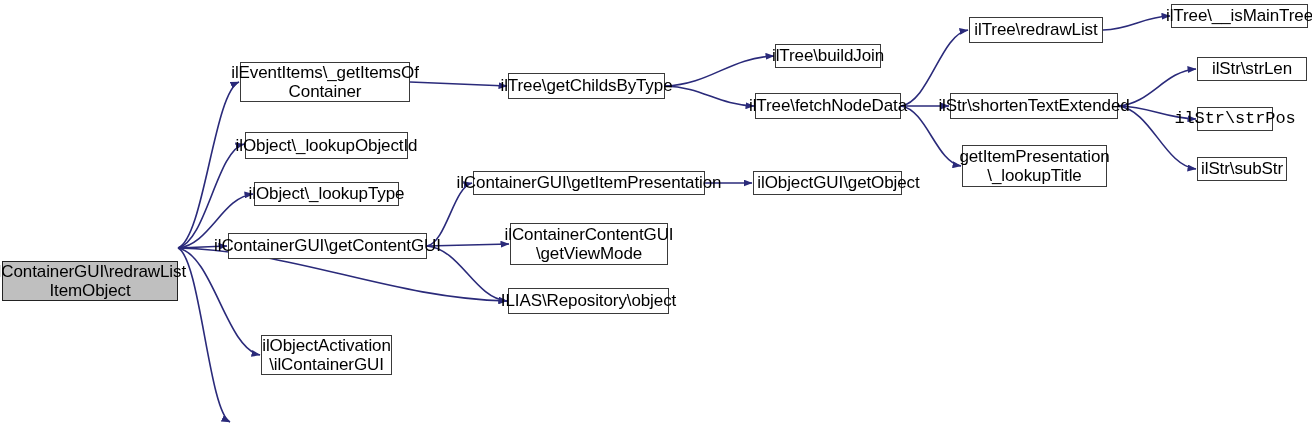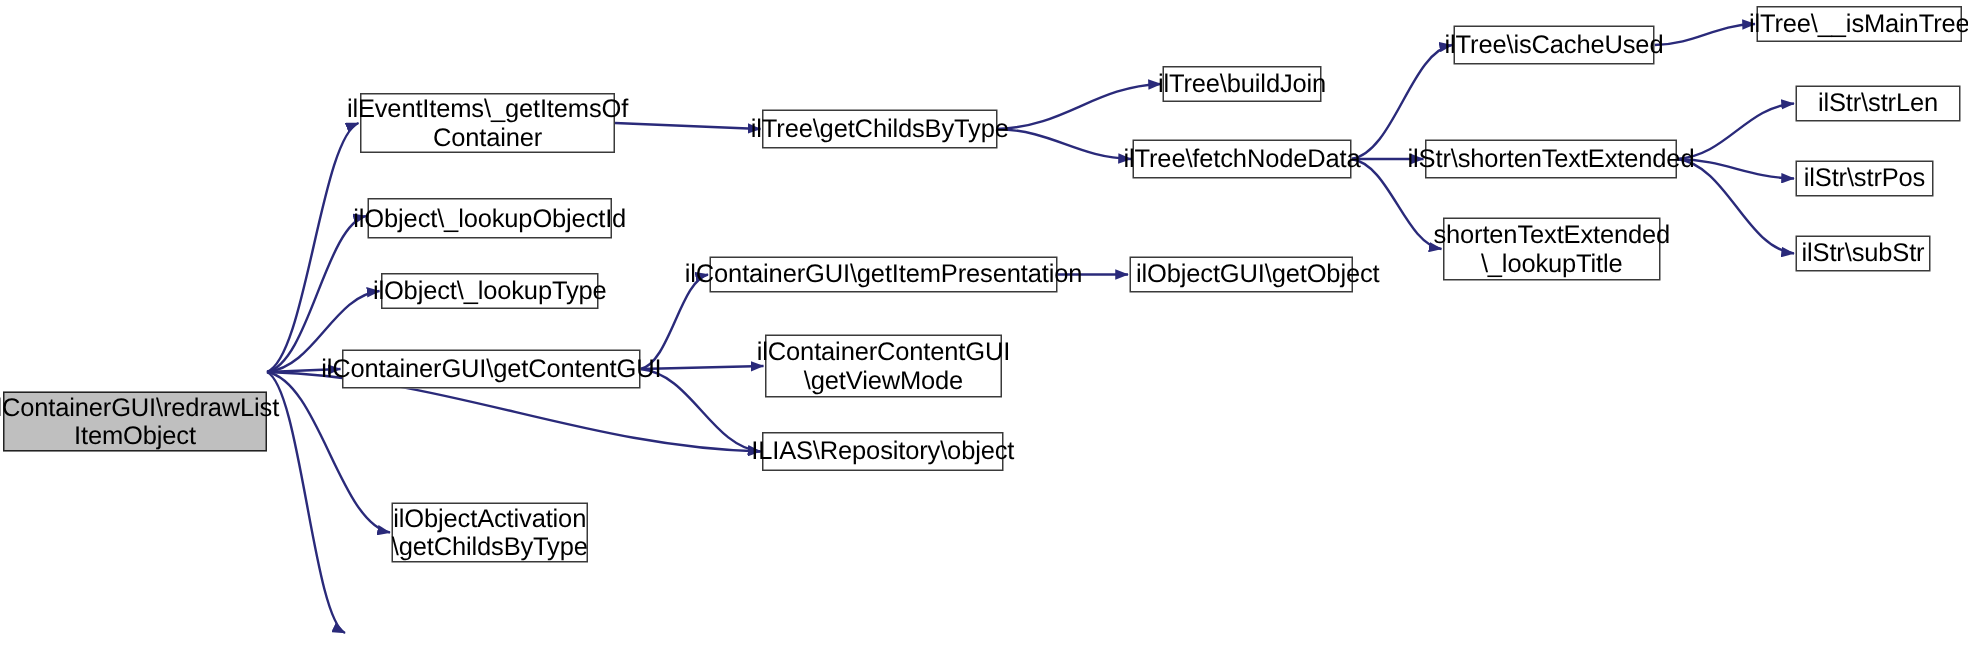--- a/index.html
+++ b/index.html
@@ -86,30 +86,30 @@
   </svg>
 
   <div class="gnode root" style="left: 2px; top: 228px; width: 176px; height: 40px;"><span class="nlabel">ilContainerGUI\redrawList
 ItemObject</span></div>
   <div class="gnode" style="left: 240px; top: 62px; width: 170px; height: 40px;"><span class="nlabel">ilEventItems\_getItemsOf
 Container</span></div>
   <div class="gnode" style="left: 245px; top: 132px; width: 163px; height: 27px;"><span class="nlabel">ilObject\_lookupObjectId</span></div>
   <div class="gnode" style="left: 254px; top: 182px; width: 145px; height: 24px;"><span class="nlabel">ilObject\_lookupType</span></div>
   <div class="gnode" style="left: 228px; top: 233px; width: 199px; height: 26px;"><span class="nlabel">ilContainerGUI\getContentGUI</span></div>
   <div class="gnode" style="left: 261px; top: 335px; width: 131px; height: 40px;"><span class="nlabel">ilObjectActivation
-\getChildsByType</span></div>
+\ilContainerGUI</span></div>
   <div class="gnode" style="left: 508px; top: 73px; width: 157px; height: 26px;"><span class="nlabel">ilTree\getChildsByType</span></div>
   <div class="gnode" style="left: 473px; top: 171px; width: 232px; height: 24px;"><span class="nlabel">ilContainerGUI\getItemPresentation</span></div>
   <div class="gnode" style="left: 510px; top: 223px; width: 158px; height: 42px;"><span class="nlabel">ilContainerContentGUI
 \getViewMode</span></div>
   <div class="gnode" style="left: 508px; top: 288px; width: 161px; height: 26px;"><span class="nlabel">ILIAS\Repository\object</span></div>
   <div class="gnode" style="left: 775px; top: 44px; width: 106px; height: 24px;"><span class="nlabel">ilTree\buildJoin</span></div>
   <div class="gnode" style="left: 755px; top: 93px; width: 146px; height: 26px;"><span class="nlabel">ilTree\fetchNodeData</span></div>
   <div class="gnode" style="left: 753px; top: 171px; width: 149px; height: 24px; padding-left: 22px;"><span class="nlabel">ilObjectGUI\getObject</span></div>
-  <div class="gnode" style="left: 969px; top: 17px; width: 134px; height: 26px;"><span class="nlabel">ilTree\isCacheUsed</span></div>
+  <div class="gnode" style="left: 969px; top: 17px; width: 134px; height: 26px;"><span class="nlabel">ilTree\redrawList</span></div>
   <div class="gnode" style="left: 950px; top: 93px; width: 168px; height: 26px;"><span class="nlabel">ilStr\shortenTextExtended</span></div>
-  <div class="gnode" style="left: 962px; top: 145px; width: 145px; height: 42px;"><span class="nlabel">shortenTextExtended
+  <div class="gnode" style="left: 962px; top: 145px; width: 145px; height: 42px;"><span class="nlabel">getItemPresentation
 \_lookupTitle</span></div>
   <div class="gnode" style="left: 1171px; top: 4px; width: 137px; height: 24px;"><span class="nlabel">ilTree\__isMainTree</span></div>
   <div class="gnode" style="left: 1197px; top: 57px; width: 110px; height: 24px;"><span class="nlabel">ilStr\strLen</span></div>
-  <div class="gnode" style="left: 1197px; top: 107px; width: 92px; height: 24px;"><span class="nlabel">ilStr\strPos</span></div>
+  <div class="gnode" style="left: 1197px; top: 107px; width: 76px; height: 24px; font-family: Liberation Mono, monospace;"><span class="nlabel">ilStr\strPos</span></div>
   <div class="gnode" style="left: 1197px; top: 157px; width: 90px; height: 24px;"><span class="nlabel">ilStr\subStr</span></div>
 </div>
 
 </body></html>

